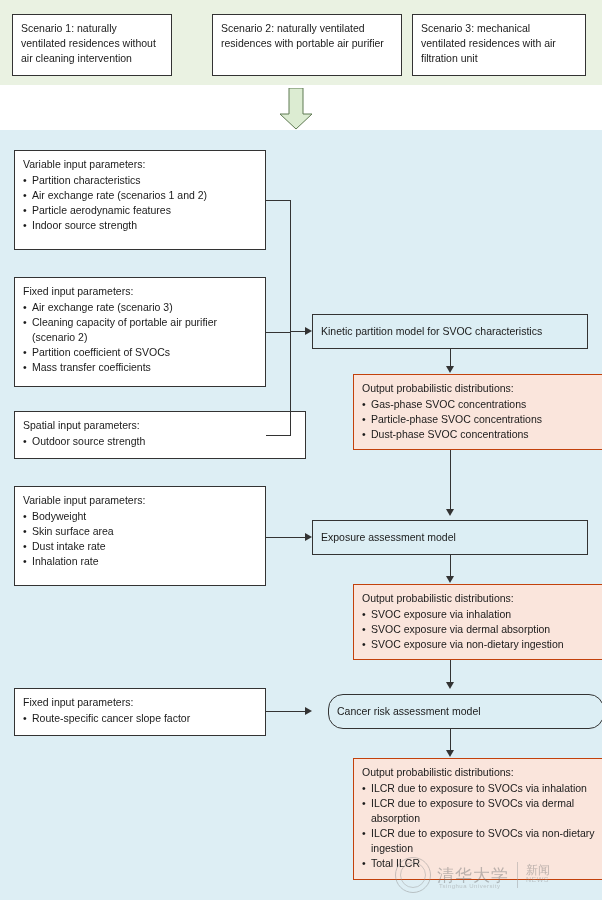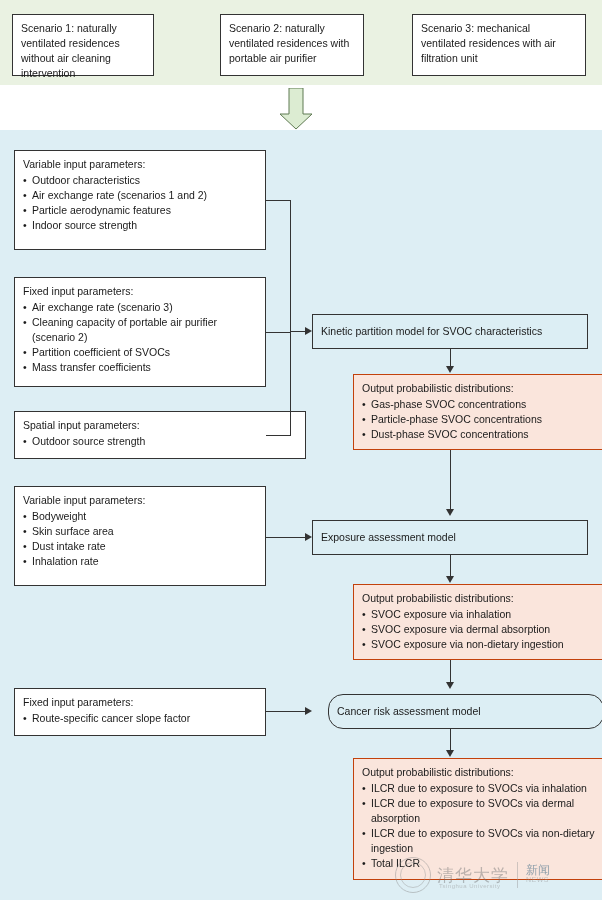--- a/index.html
+++ b/index.html
@@ -165,55 +165,55 @@
     background: #9a9a9a;
     margin: 0 8px;
   }
   .wm-right {
     display: flex;
     flex-direction: column;
     line-height: 10px;
   }
   .wm-right .l1 {
     font-size: 12px;
-    color: #0c4a6e;
+    color: #737373;
     font-family: "DejaVu Sans", sans-serif;
   }
   .wm-right .l2 {
     font-size: 7px;
     color: #8d8d8d;
     letter-spacing: 0.5px;
   }
 </style>
 </head>
 <body>
 
 <div id="diagram">
 
   <div class="band band-top"></div>
   <div class="band band-blue"></div>
 
-  <div class="box scenario" style="left:12px; top:14px; width:142px; height:62px;">
+  <div class="box scenario" style="left:12px; top:14px; width:160px; height:62px;">
     <span>Scenario 1: naturally ventilated residences without air cleaning intervention</span>
   </div>
-  <div class="box scenario" style="left:220px; top:14px; width:144px; height:62px;">
+  <div class="box scenario" style="left:212px; top:14px; width:190px; height:62px;">
     <span>Scenario 2: naturally ventilated residences with portable air purifier</span>
   </div>
   <div class="box scenario" style="left:412px; top:14px; width:174px; height:62px;">
     <span>Scenario 3: mechanical ventilated residences with air filtration unit</span>
   </div>
 
   <svg class="big-arrow" viewBox="0 0 36 42">
     <polygon points="11,0 25,0 25,26 34,26 18,41 2,26 11,26" fill="#dcecd2" stroke="#5f7a52" stroke-width="1"></polygon>
   </svg>
 
   <div class="box white-box" style="left:14px; top:150px; width:252px; height:100px;">
     <span class="title">Variable input parameters:</span>
     <ul>
-      <li>Outdoor characteristics</li>
+      <li>Partition characteristics</li>
       <li>Air exchange rate (scenarios 1 and 2)</li>
       <li>Particle aerodynamic features</li>
       <li>Indoor source strength</li>
     </ul>
   </div>
 
   <div class="box white-box" style="left:14px; top:277px; width:252px; height:110px;">
     <span class="title">Fixed input parameters:</span>
     <ul>
       <li>Air exchange rate (scenario 3)</li>

